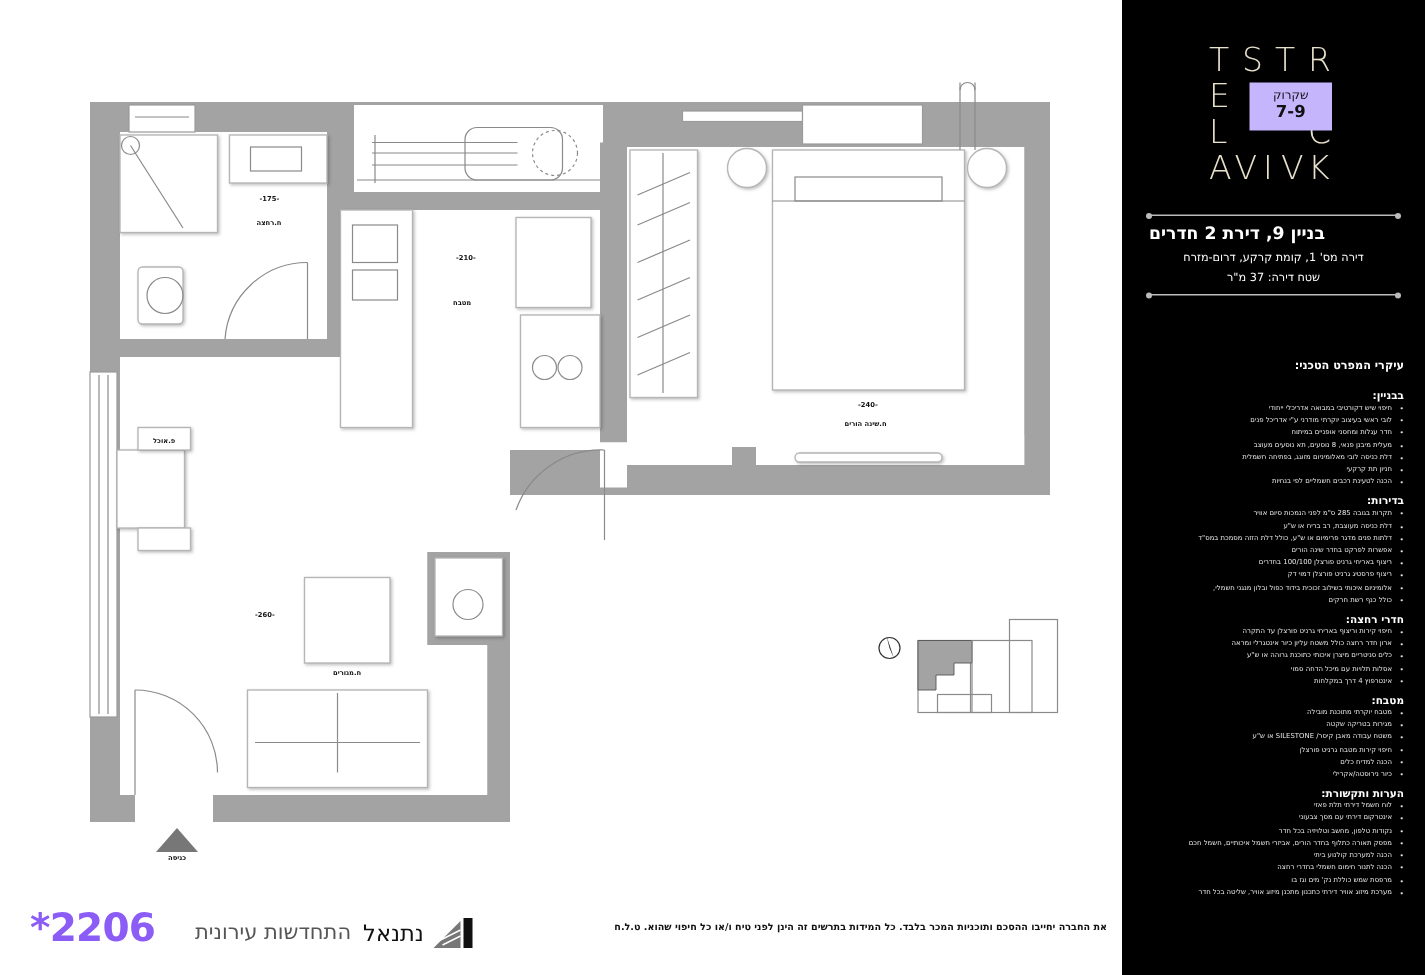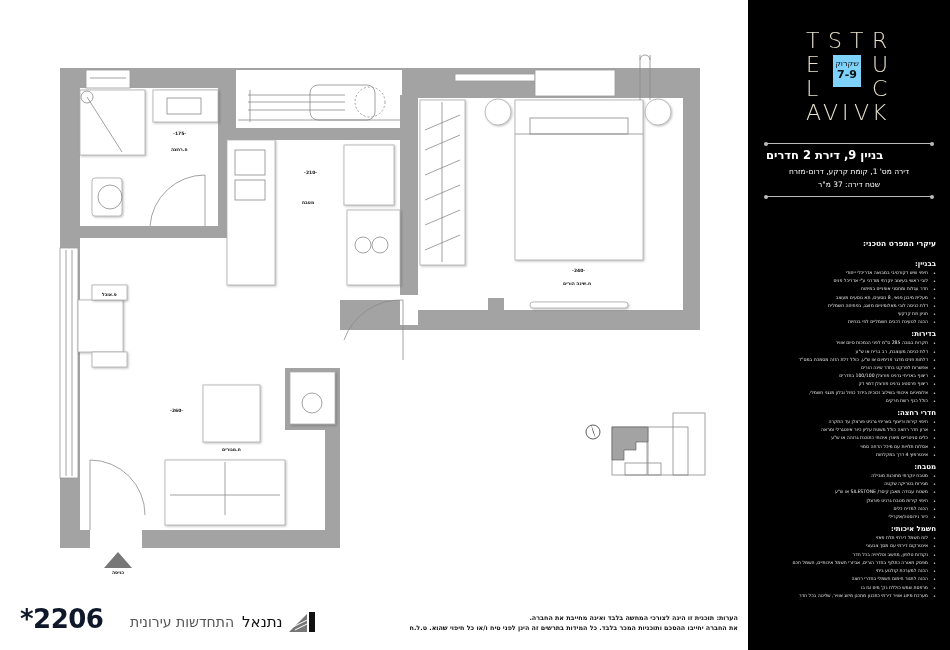--- a/index.html
+++ b/index.html
@@ -13,41 +13,41 @@
   .ln { fill: none; stroke: #8a8a8a; stroke-width: 0.8; }
   .ln2 { fill: #ffffff; stroke: #9a9a9a; stroke-width: 0.8; }
   .furn { fill: #ffffff; stroke: #b5b5b5; stroke-width: 0.9; filter: drop-shadow(1px 1px 1px rgba(0,0,0,0.25)); }
 
   .room-label { position: absolute; font-size: 4.5px; font-weight: bold; color: #111; direction: rtl; white-space: nowrap; }
 
   
   #panel { position: absolute; left: 748px; top: 0; width: 202px; height: 650px; background: #000000; color: #ffffff; direction: rtl; }
   .logo-grid { position: absolute; left: 58px; top: 30px; width: 84px; height: 95px; }
   .logo-letter { position: absolute; font-family: "DejaVu Sans", sans-serif; font-size: 22px; color: #e8e2cc; font-weight: 300; line-height: 1; }
-  .logo-box { position: absolute; left: 27px; top: 25px; width: 28px; height: 32px; background: #7dd3fc; color: #111; text-align: center; font-size: 8px; line-height: 11px; padding-top: 3px; }
+  .logo-box { position: absolute; left: 27px; top: 25px; width: 55px; height: 32px; background: #c4b5fd; color: #111; text-align: center; font-size: 8px; line-height: 11px; padding-top: 3px; }
   .logo-box .num { font-size: 11px; font-weight: bold; }
   .hr { position: absolute; left: 18px; right: 18px; height: 1px; background: #bbbbbb; }
   .hr::before, .hr::after { content: ""; position: absolute; top: -1.5px; width: 4px; height: 4px; border-radius: 50%; background: #bbbbbb; }
   .hr::before { left: -2px; } .hr::after { right: -2px; }
   .apt-title { position: absolute; right: 18px; left: 18px; top: 148px; text-align: left; font-size: 11.5px; font-weight: bold; }
   .apt-sub { position: absolute; right: 18px; left: 18px; text-align: center; font-size: 7.5px; font-weight: normal; }
 
   .spec { position: absolute; right: 14px; left: 10px; top: 222px; font-size: 4.6px; line-height: 8.2px; color: #e8e8e8; }
   .spec h3 { font-size: 7.5px; font-weight: bold; color: #fff; line-height: 9px; margin-top: 17px; }
   .spec h4 { font-size: 7px; font-weight: bold; color: #fff; line-height: 9px; margin-top: 4px; }
   .spec ul { list-style: none; }
   .spec li { position: relative; padding-right: 8px; white-space: nowrap; }
   .spec li::before { content: "•"; position: absolute; right: 0; top: 0; color: #ddd; font-size: 5px; }
 
   
   .footer-notes { position: absolute; left: 360px; top: 613px; width: 378px; direction: rtl; text-align: right; font-size: 6.4px; font-weight: bold; line-height: 10px; color: #111; white-space: nowrap; }
   .brand { position: absolute; left: 130px; top: 607px; height: 30px; display: flex; align-items: center; direction: rtl; gap: 4px; }
   .brand-name { font-size: 15px; font-weight: normal; color: #111; }
   .brand-tag { font-size: 14px; color: #555; margin-right: 4px; }
-  .model-code { position: absolute; left: 20px; top: 604px; font-size: 26px; font-weight: 900; color: #0f172a; font-family: "DejaVu Sans", sans-serif; letter-spacing: -0.5px; }
+  .model-code { position: absolute; left: 20px; top: 604px; font-size: 26px; font-weight: 900; color: #8b5cf6; font-family: "DejaVu Sans", sans-serif; letter-spacing: -0.5px; }
 </style>
 </head>
 <body>
 
 <div id="plan">
   <svg width="748" height="600" viewBox="0 0 748 600">
 
     <path class="wall" d="M60,68 L700,68 L700,310 L520,310 L520,330 L330,330 L330,395 L340,395 L340,548 L60,548 Z"></path>
 
     <rect class="room" x="78" y="88" width="140" height="138"></rect>
@@ -236,21 +236,21 @@
     <h4>מטבח:</h4>
     <ul>
       <li>מטבח יוקרתי מתוכנת מובילה</li>
       <li>מגירות בטריקה שקטה</li>
       <li>משטח עבודה מאבן קיסר/ SILESTONE או ש"ע</li>
       <li>חיפוי קירות מטבח גרניט פורצלן</li>
       <li>הכנה למדיח כלים</li>
       <li>כיור נירוסטה/אקרילי</li>
     </ul>
 
-    <h4>חשמל איכותי:</h4>
+    <h4>הערות ותקשורת:</h4>
     <ul>
       <li>לוח חשמל דירתי תלת פאזי</li>
       <li>אינטרקום דירתי עם מסך צבעוני</li>
       <li>נקודות טלפון, מחשב וטלויזיה בכל חדר</li>
       <li>מפסק תאורה כתלוף בחדר הורים, אביזרי חשמל איכותיים, חשמל חכם</li>
       <li>הכנה למערכת קולנוע ביתי</li>
       <li>הכנה לתנור חימום חשמלי בחדרי רחצה</li>
       <li>מרפסת שמש כוללת נק' מים וגז בו</li>
       <li>מערכת מיזוג אוויר דירתי כתכנון מתכנן מיזוג אוויר, שליטה בכל חדר</li>
     </ul>
@@ -262,15 +262,14 @@
   <svg width="30" height="24" viewBox="0 0 30 24">
     <path d="M22,2 L28,2 L28,22 L22,22 Z" fill="#111"></path>
     <path d="M2,22 L20,22 L20,4 Z" fill="#777"></path>
     <line x1="4" y1="18" x2="20" y2="10" stroke="#fff" stroke-width="1"></line>
     <line x1="8" y1="20" x2="20" y2="14" stroke="#fff" stroke-width="1"></line>
   </svg>
   <span class="brand-name">נתנאל</span>
   <span class="brand-tag">התחדשות עירונית</span>
 </div>
 <div class="footer-notes">
-  <div>הערות: תוכנית זו הינה לצורכי המחשה בלבד ואינה מחייבת את החברה.</div>
   <div>את החברה יחייבו ההסכם ותוכניות המכר בלבד. כל המידות בתרשים זה הינן לפני טיח ו/או כל חיפוי שהוא. ט.ל.ח</div>
 </div>
 
 </body></html>

